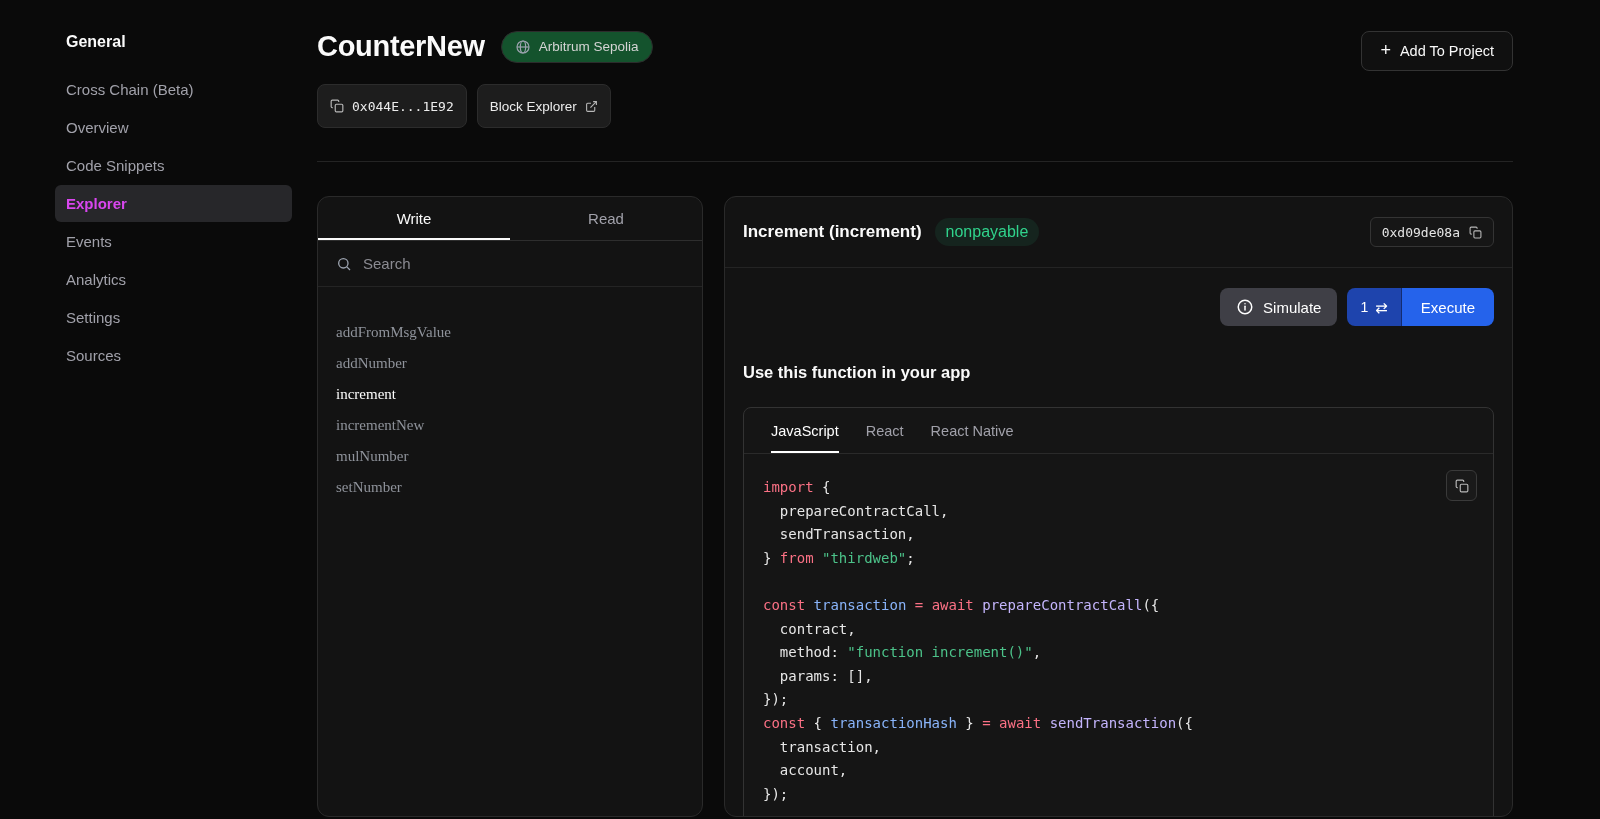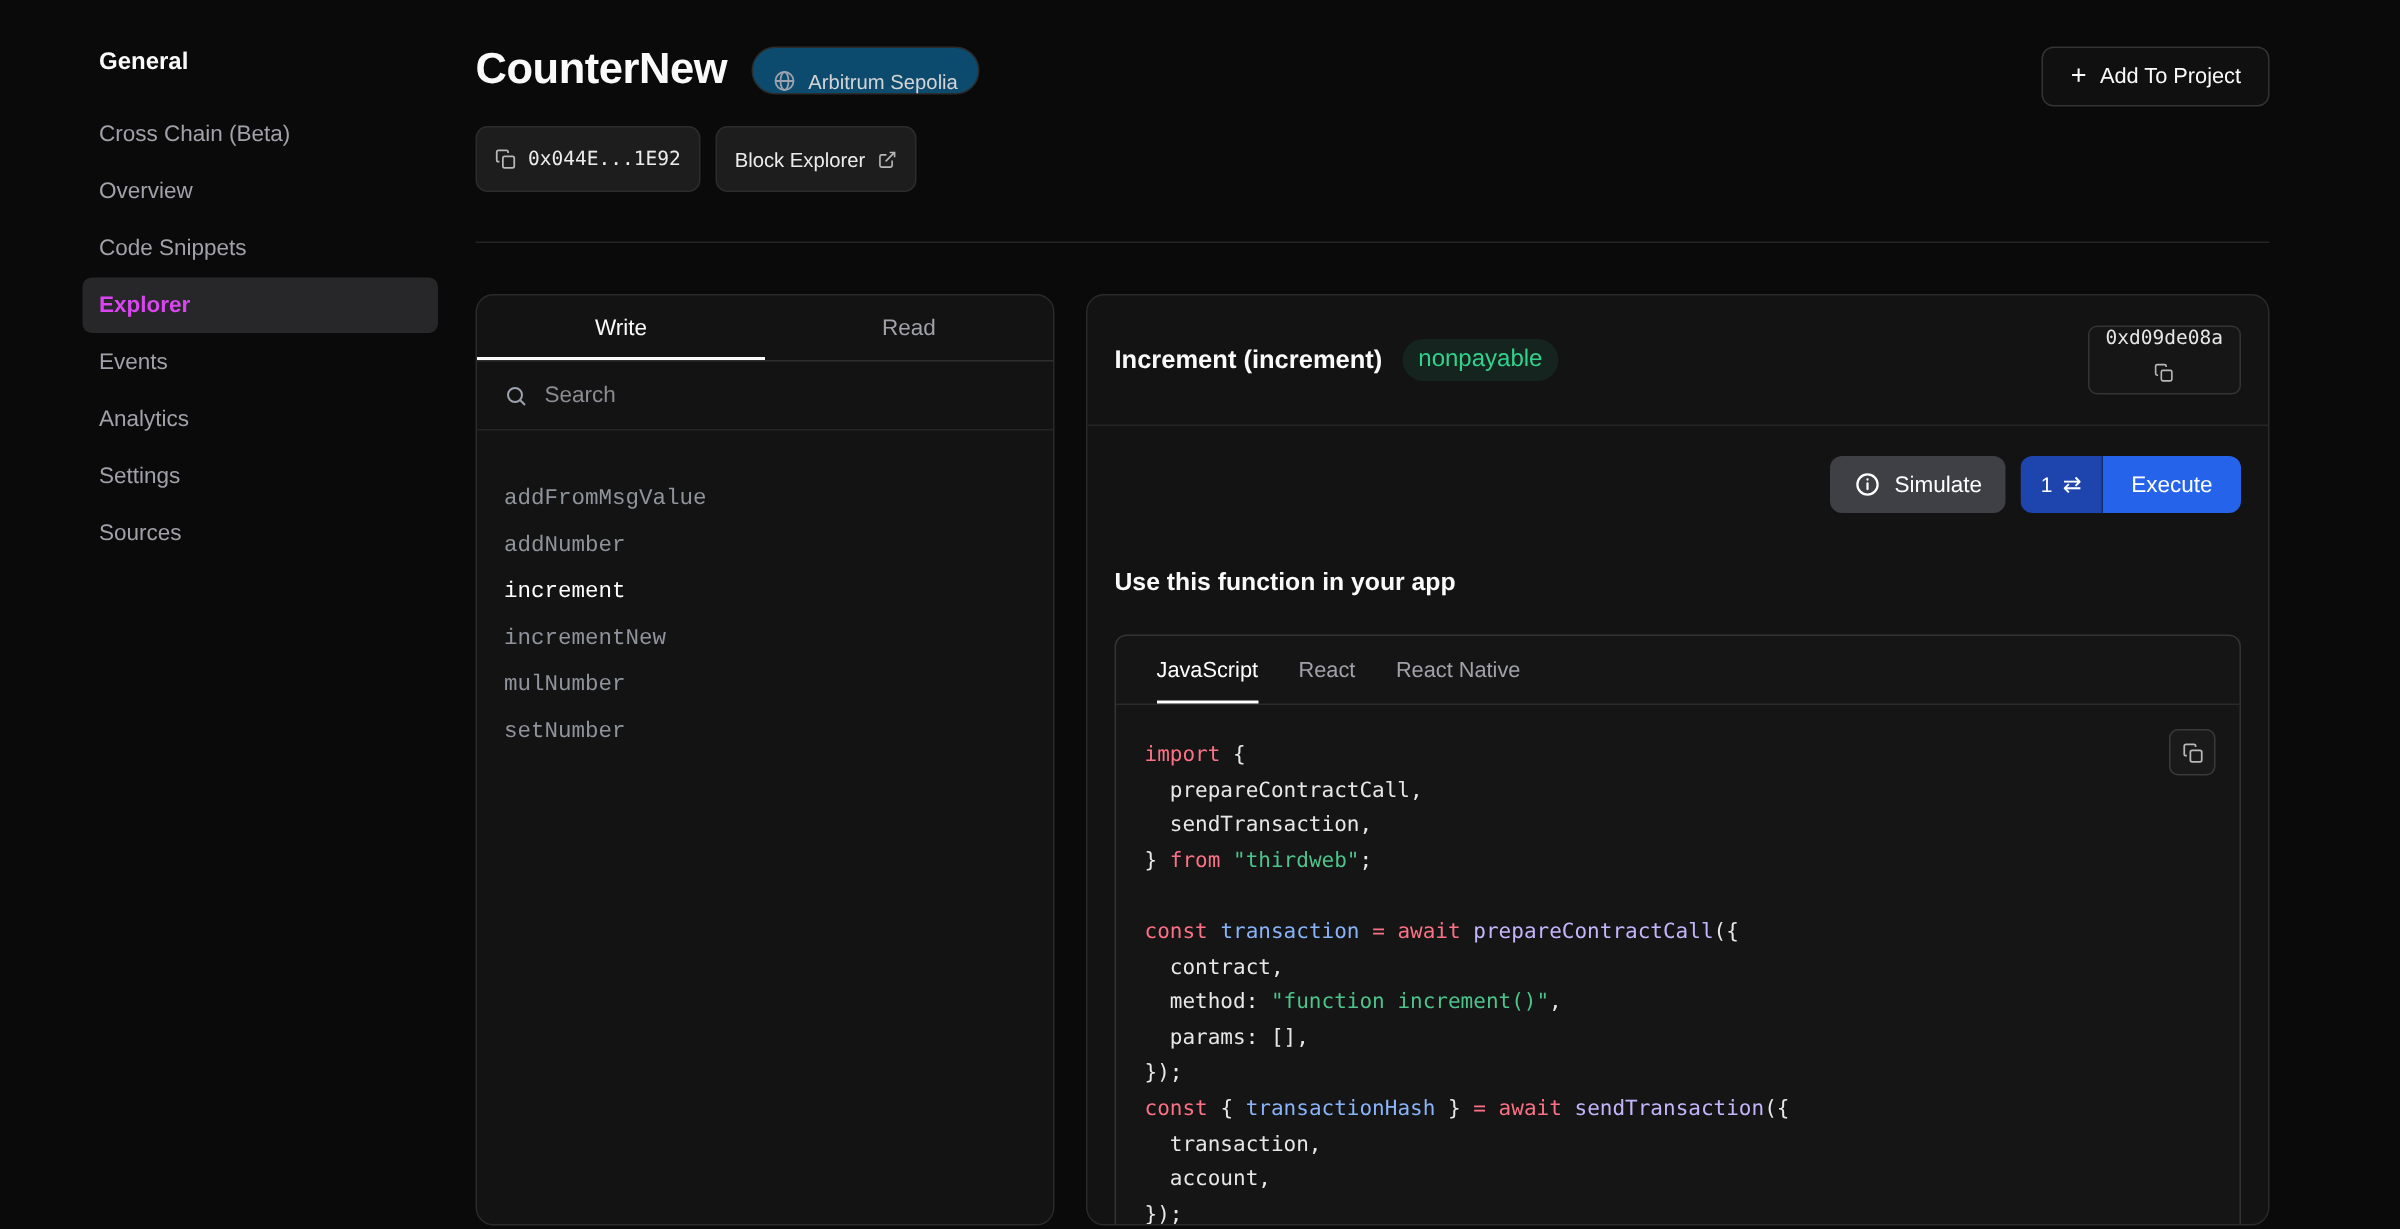--- a/index.html
+++ b/index.html
@@ -20,22 +20,22 @@
     padding:10px 11px; margin-bottom:1px; border-radius:6px;
     font-size:15px; color:#a1a1aa; cursor:pointer;
   }
   .sb-item.active { background:var(--active-item-bg,#27272a); color:#d946ef;font-weight:bold; }
 
   
   .main { flex:1; padding:30px 87px 0 0; position:relative; }
   .title-row { display:flex; align-items:center; gap:16px; }
   .page-title { font-size:29px; font-weight:700; margin:0; letter-spacing:-0.3px; }
   .net-badge {
-    display:inline-flex; align-items:flex-end; gap:8px; height:32px; padding:0 13px;
-    border-radius:999px; background:#0c4a6e; border:1px solid #2c2c2c;
+    display:inline-flex; align-items:center; gap:8px; height:32px; padding:0 13px;
+    border-radius:999px; background:#14532d; border:1px solid #2c2c2c;
     color:#d4d4d4; font-size:13.5px; cursor:pointer;
   }
   .addr-row { display:flex; gap:10px; margin-top:21px; }
   .chip {
     display:inline-flex; align-items:center; gap:8px; height:44px; padding:0 12px;
     border-radius:8px; background:#1d1d1d; border:1px solid #2c2c2c;
     color:#ececec; font-size:13.5px; cursor:pointer; font-family:inherit;
   }
   .mono { font-family:"DejaVu Sans Mono", monospace; font-size:13px; }
   .add-project {
@@ -61,35 +61,35 @@
   .search-row { display:flex; align-items:center; gap:9px; height:46px; padding:0 18px; border-bottom:1px solid #242424; }
   .search-row svg { flex:0 0 auto; }
   .search-row input {
     background:transparent; border:none; outline:none; color:#fafafa;
     font-size:15px; flex:1; font-family:inherit;
   }
   .search-row input::placeholder { color:#8b8b92; }
   .fn-section { padding:21px 18px 0; }
   .fn-section-title { font-size:15.5px; font-weight:700; padding-bottom:10px; border-bottom:1px solid #2e2e2e; }
   .fn-list { margin-top:9px; }
-  .fn-item { font-family:Liberation Mono, monospace; font-size:15px; color:#8f939b; padding:7px 0; cursor:pointer; }
+  .fn-item { font-family:Liberation Serif, serif; font-size:15px; color:#8f939b; padding:7px 0; cursor:pointer; }
   .fn-item.active { color:#ffffff; }
 
   
   .detail-card { flex:1; height:621px; overflow:hidden; }
   .detail-header { display:flex; align-items:center; gap:13px; padding:20px 18px; }
   .detail-title { font-size:17px; font-weight:600; }
   .mut-badge {
     font-size:16px; font-weight:500; color:var(--badge-green,#30d38c);
     background:rgba(48,211,140,0.09); padding:5px 11px; border-radius:999px;
   }
   .selector-chip {
-    margin-left:auto; display:flex; align-items:center; gap:9px; height:46px; padding:0 11px;
+    margin-left:auto; display:flex; align-items:center; gap:9px; height:30px; padding:0 11px;
     background:#161616; border:1px solid #343434; border-radius:6px;
-    color:#e5e5e5; font-size:13px; cursor:pointer; font-family:inherit;flex-direction:column;
+    color:#e5e5e5; font-size:13px; cursor:pointer; font-family:inherit;
   }
   .detail-divider { height:1px; background:#242424; }
   .actions { display:flex; justify-content:flex-end; align-items:center; gap:10px; padding:20px 18px 0; }
   .simulate-btn {
     display:flex; align-items:center; gap:9px; height:38px; padding:0 16px;
     background:var(--simulate-bg,#3f3f46); border:none; border-radius:8px;
     color:#fff; font-size:15px; cursor:pointer; font-family:inherit;
   }
   .execute-group { display:flex; border-radius:8px; overflow:hidden; }
   .exec-count {

